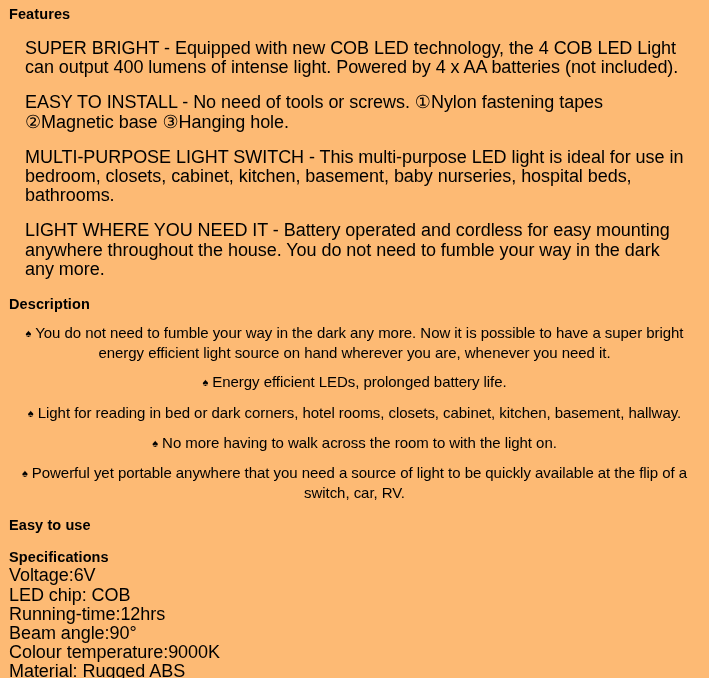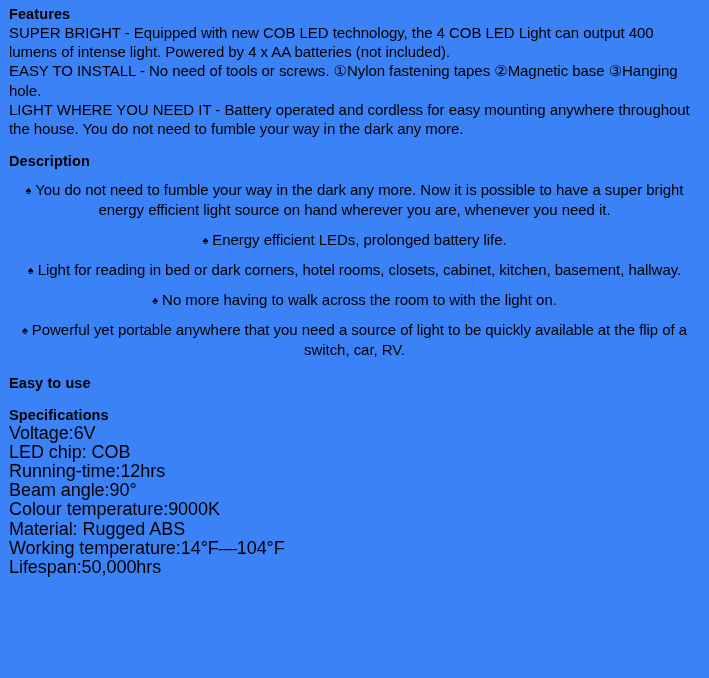--- a/index.html
+++ b/index.html
@@ -14,40 +14,40 @@
     overflow: hidden;
     font-family: "Liberation Sans", sans-serif;
     color: #000000;
     -webkit-font-smoothing: antialiased;
   }
   .page {
     box-sizing: border-box;
     width: 709px;
     height: 678px;
     padding: 5px 9px 0 9px;
-    background: #3b82f6;
+    background: #fdba74;
   }
   .section {
     margin: 0 0 14px 0;
   }
   .section:last-child {
     margin-bottom: 0;
   }
   .section-heading {
     font-size: 14.5px;
     font-weight: bold;
     line-height: 18px;
     margin: 0;
     padding: 0;
     letter-spacing: 0.1px;
   }
   .para {
-    font-size: 15px;
+    font-size: 18px;
     line-height: 19.2px;
-    margin: 0;
+    margin: 16px;
     padding: 0;
     max-width: 692px;
     text-align: left;
     letter-spacing: -0.05px;
   }
   .bullet-line {
     font-size: 15px;
     line-height: 19.2px;
     margin: 10px;
     padding: 0;
@@ -71,20 +71,21 @@
 </style>
 </head>
 <body>
 
 <div class="page">
 
   <div class="section">
     <div class="section-heading">Features</div>
     <p class="para">SUPER BRIGHT - Equipped with new COB LED technology, the 4 COB LED Light can output 400 lumens of intense light. Powered by 4 x AA batteries (not included).</p>
     <p class="para">EASY TO INSTALL - No need of tools or screws. ①Nylon fastening tapes ②Magnetic base ③Hanging hole.</p>
+    <p class="para">MULTI-PURPOSE LIGHT SWITCH - This multi-purpose LED light is ideal for use in bedroom, closets, cabinet, kitchen, basement, baby nurseries, hospital beds, bathrooms.</p>
     <p class="para">LIGHT WHERE YOU NEED IT - Battery operated and cordless for easy mounting anywhere throughout the house. You do not need to fumble your way in the dark any more.</p>
   </div>
 
   <div class="section">
     <div class="section-heading">Description</div>
     <p class="bullet-line"><span class="bullet-mark">♠</span> <span>You do not need to fumble your way in the dark any more. Now it is possible to have a super bright energy efficient light source on hand wherever you are, whenever you need it.</span></p>
     <p class="bullet-line"><span class="bullet-mark">♠</span> <span>Energy efficient LEDs, prolonged battery life.</span></p>
     <p class="bullet-line"><span class="bullet-mark">♠</span> <span>Light for reading in bed or dark corners, hotel rooms, closets, cabinet, kitchen, basement, hallway.</span></p>
     <p class="bullet-line"><span class="bullet-mark">♠</span> <span>No more having to walk across the room to with the light on.</span></p>
     <p class="bullet-line"><span class="bullet-mark">♠</span> <span>Powerful yet portable anywhere that you need a source of light to be quickly available at the flip of a switch, car, RV.</span></p>

